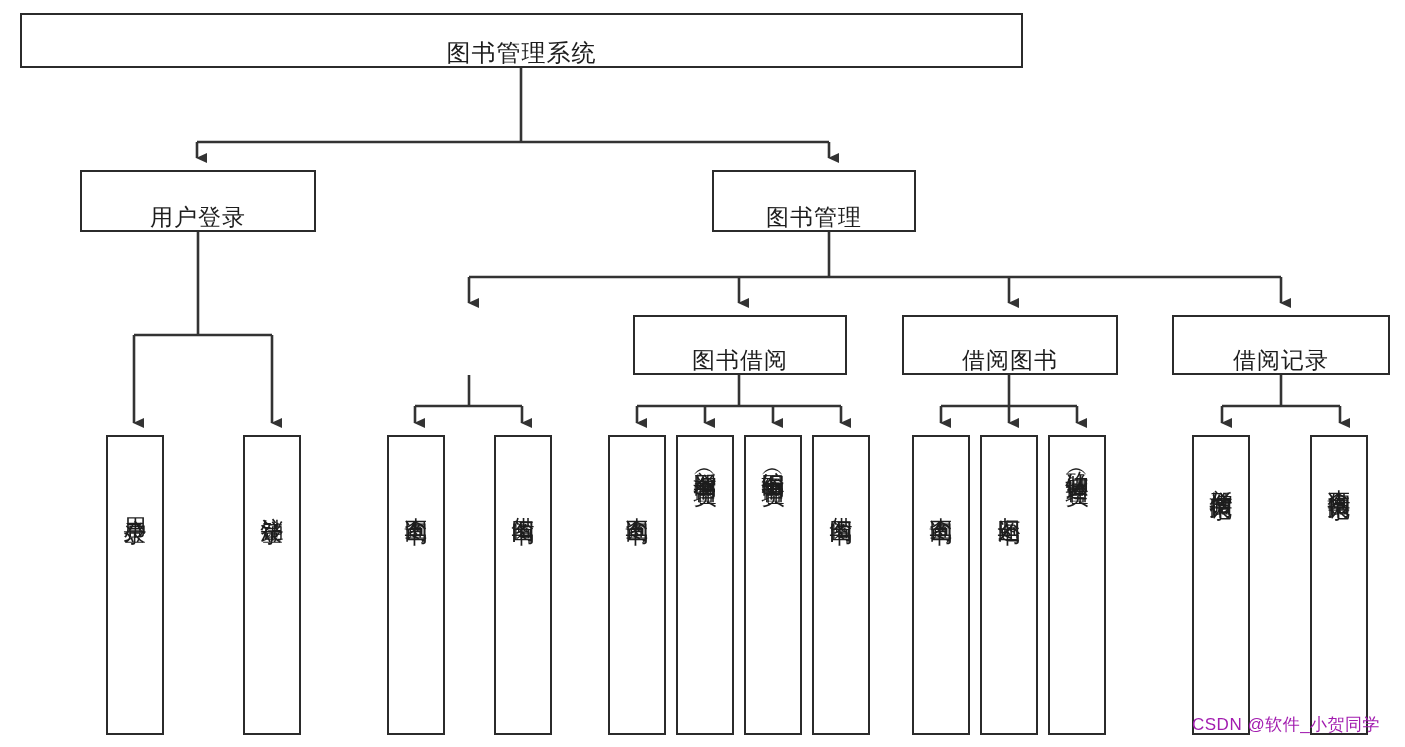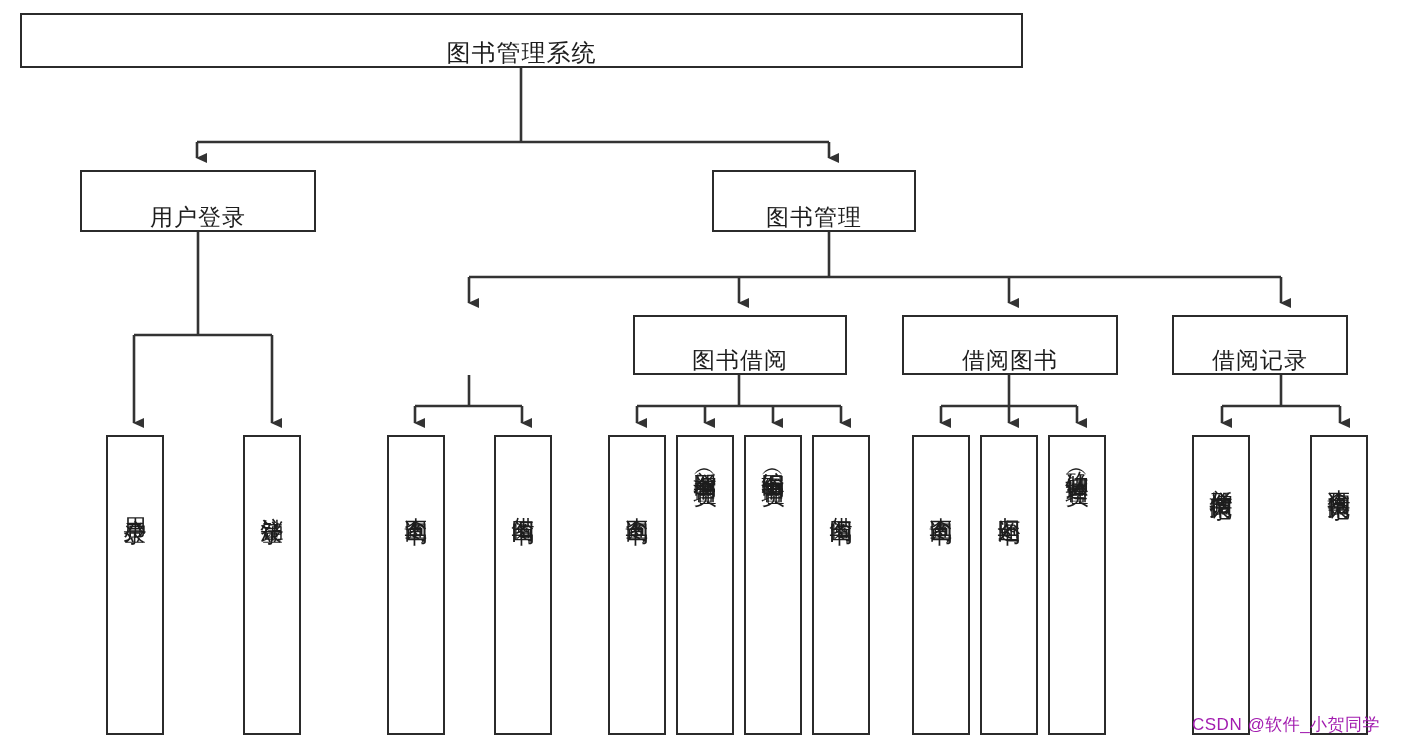--- a/index.html
+++ b/index.html
@@ -140,21 +140,21 @@
   <div class="node horizontal" style="left:712px; top:170px; width:204px; height:62px;">
     <span>图书管理</span>
   </div>
 
   <div class="node horizontal" style="left:633px; top:315px; width:214px; height:60px;">
     <span>图书借阅</span>
   </div>
   <div class="node horizontal" style="left:902px; top:315px; width:216px; height:60px;">
     <span>借阅图书</span>
   </div>
-  <div class="node horizontal" style="left:1172px; top:315px; width:176px; height:60px;">
+  <div class="node horizontal" style="left:1172px; top:315px; width:218px; height:60px;">
     <span>借阅记录</span>
   </div>
 
   <div class="node vertical" style="left:106px; top:435px; width:58px; height:300px;">
     <span class="vlabel centered">用户登录</span>
   </div>
   <div class="node vertical" style="left:243px; top:435px; width:58px; height:300px;">
     <span class="vlabel centered">注销登录</span>
   </div>
 

